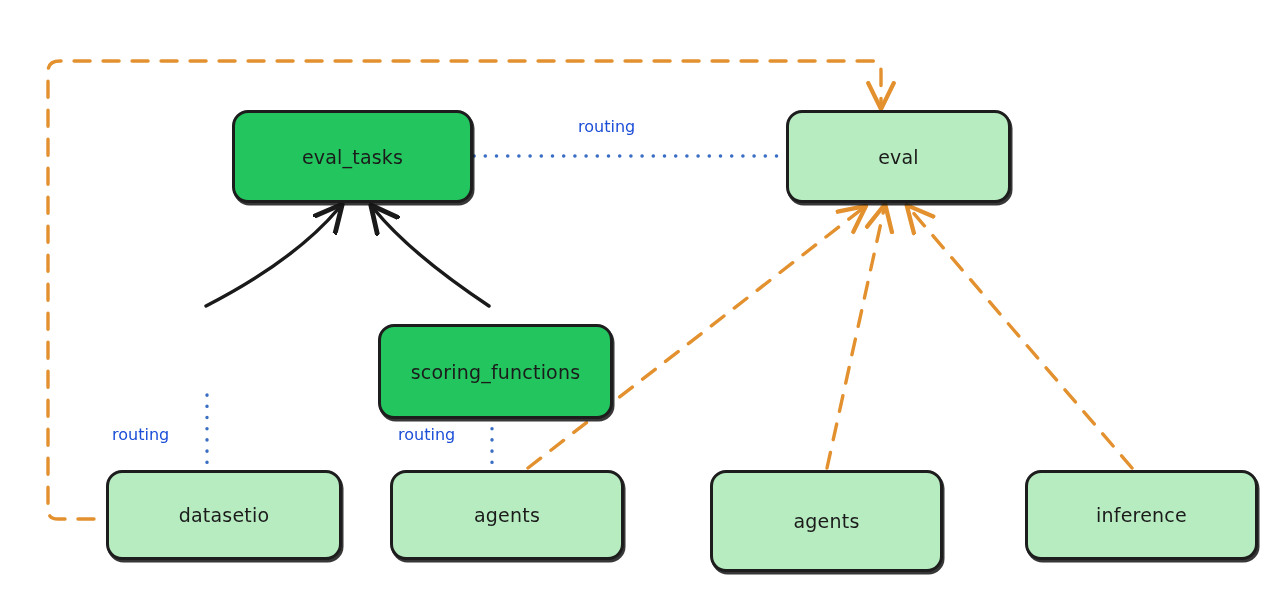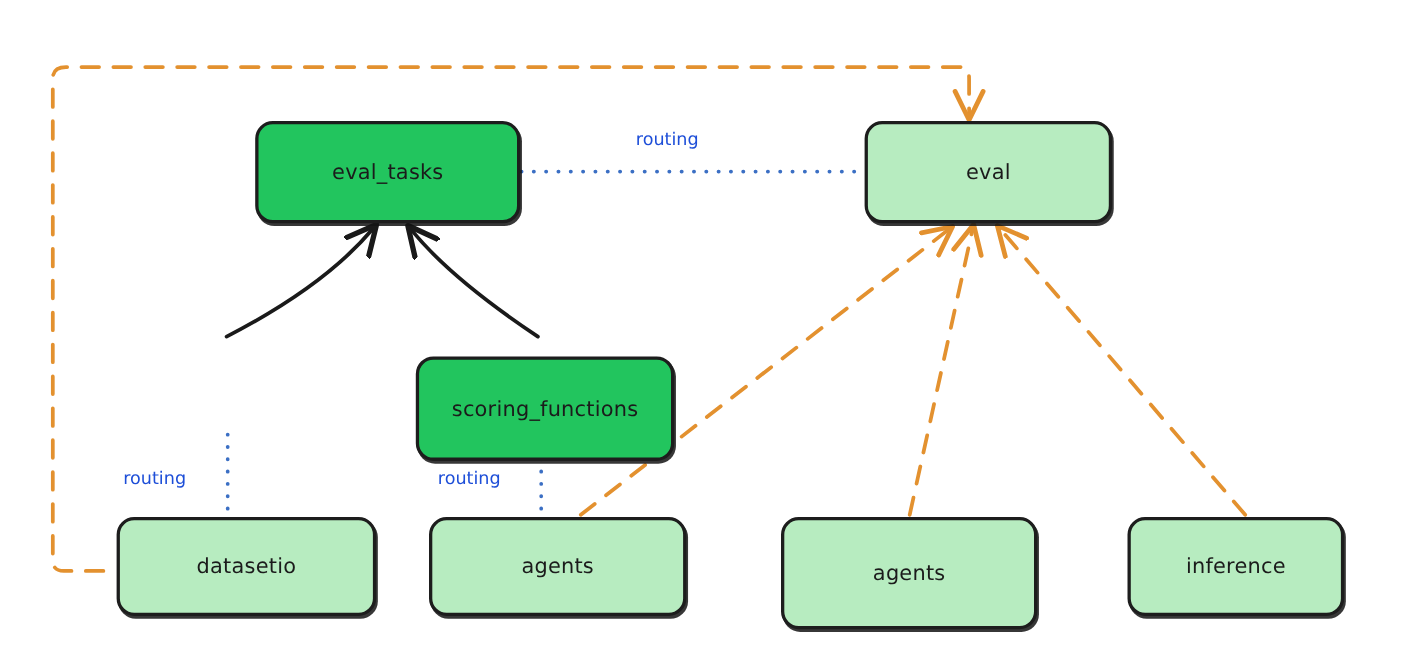--- a/index.html
+++ b/index.html
@@ -130,21 +130,21 @@
   </div>
 
   <div class="node green" style="left:390px; top:470px; width:234px; height:90px;">
     <span class="node-label">agents</span>
   </div>
 
   <div class="node green" style="left:710px; top:470px; width:233px; height:102px;">
     <span class="node-label">agents</span>
   </div>
 
-  <div class="node green" style="left:1025px; top:470px; width:197px; height:90px;">
+  <div class="node green" style="left:1025px; top:470px; width:233px; height:90px;">
     <span class="node-label">inference</span>
   </div>
 
   <div class="edge-label" style="left:578px; top:117px;">routing</div>
 
   <div class="edge-label" style="left:112px; top:425px;">routing</div>
 
   <div class="edge-label" style="left:398px; top:425px;">routing</div>
 
 </div>

